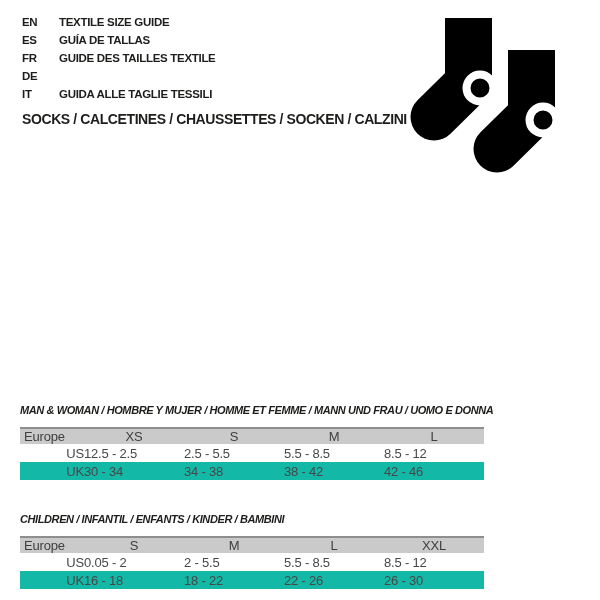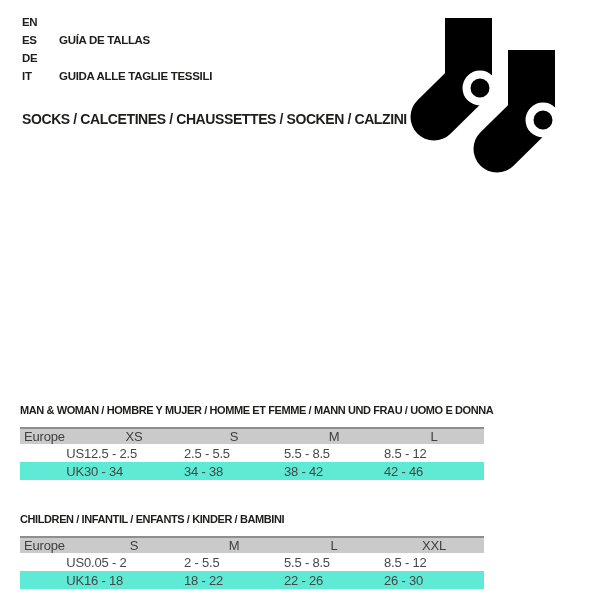--- a/index.html
+++ b/index.html
@@ -25,58 +25,63 @@
   }
 
   
   .socks-icon{position:absolute;left:405px;top:10px;width:175px;height:175px;}
 
   
   .size-table{position:absolute;left:20px;width:464px;}
   .size-table h2{
     margin:0 0 10px 0;
     font-size:11px;line-height:13px;font-weight:bold;letter-spacing:-0.4px;
-    color:#1d1d1b;white-space:nowrap;
+    color:#1d1d1b;white-space:nowrap;font-style:italic;
   }
   .size-table table{
     border-collapse:collapse;table-layout:fixed;width:464px;
     font-size:13px;color:#474747;letter-spacing:-0.2px;
   }
   .size-table col.c-region{width:64px;}
   .size-table col.c-size{width:100px;}
   .size-table thead th{
     background:#cacaca;
     border-top:2px solid #8e8e8e;
     height:14px;
     font-weight:normal;
     color:#3f3f3f;
     padding:0;
   }
   .size-table thead th:first-child{text-align:left;padding-left:4px;}
   .size-table tbody td{
     height:18px;text-align:left;padding:0;
   }
   .size-table tbody td:first-child{text-align:right;padding-left:4px;}
-  .size-table tbody tr.row-alt{background:#5eead4;}
+  .size-table tbody tr.row-alt{background:#14b8a6;}
 
   .table-adult{top:404px;}
   .table-children{top:513px;}
 </style>
 </head>
 <body>
 
 <div class="page">
 
   <div class="lang-list">
     <div class="lang-row">
       <span class="lang-code">EN</span>
+      <span class="lang-label">TEXTILE SIZE GUIDE</span>
     </div>
     <div class="lang-row">
       <span class="lang-code">ES</span>
       <span class="lang-label">GUÍA DE TALLAS</span>
+    </div>
+    <div class="lang-row">
+      <span class="lang-code">FR</span>
+      <span class="lang-label">GUIDE DES TAILLES TEXTILE</span>
     </div>
     <div class="lang-row">
       <span class="lang-code">DE</span>
     </div>
     <div class="lang-row">
       <span class="lang-code">IT</span>
       <span class="lang-label">GUIDA ALLE TAGLIE TESSILI</span>
     </div>
   </div>
 

